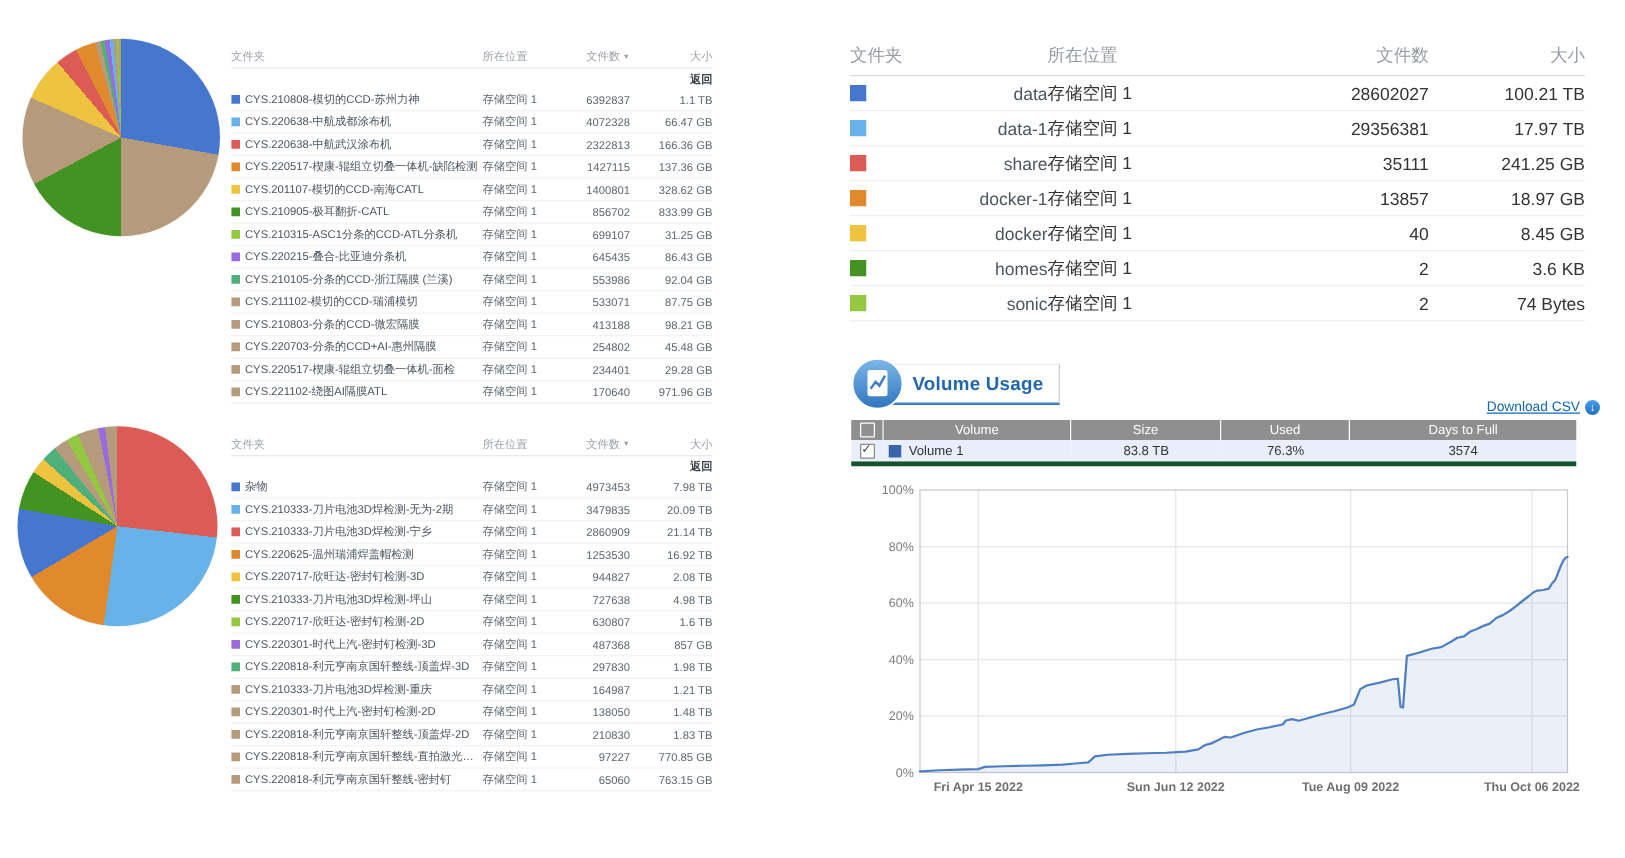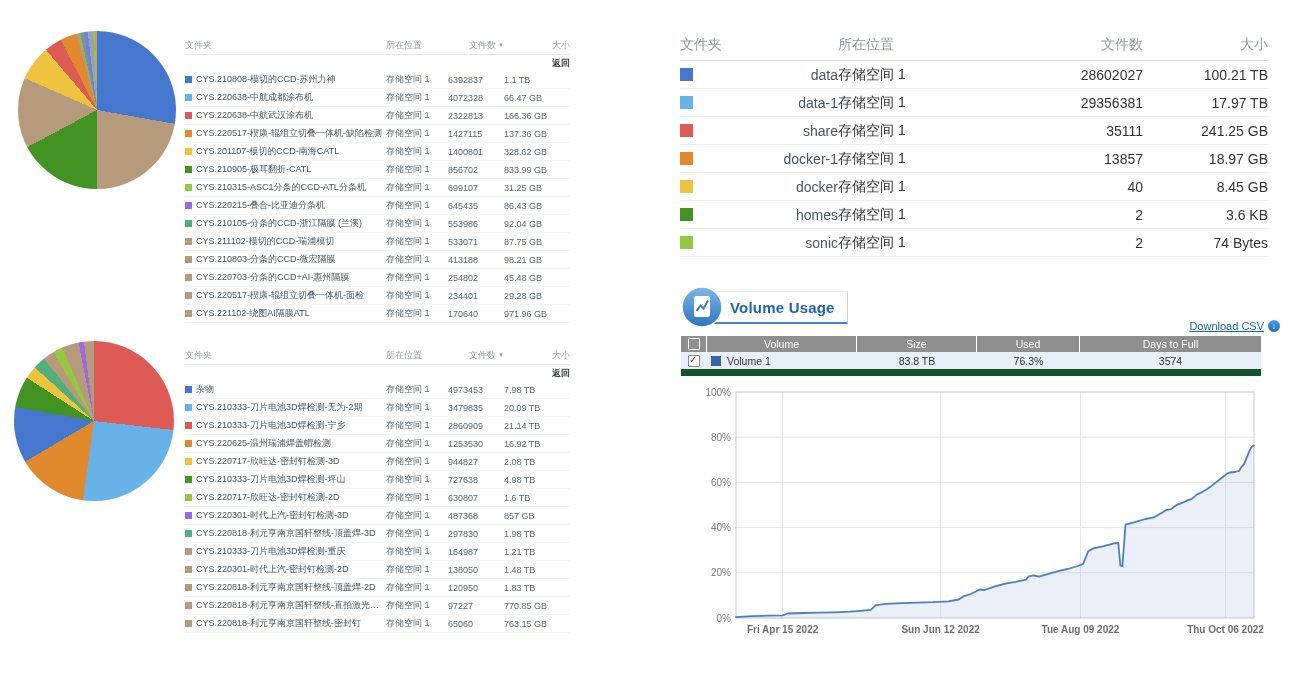--- a/index.html
+++ b/index.html
@@ -18,21 +18,21 @@
   .fhead,.frow{display:grid;grid-template-columns:1fr 62px 56px 66px;align-items:center;box-sizing:border-box;}
   .fhead{height:19px;border-bottom:1px solid #e9e9e9;color:#9ba1a9;}
   .fhead .num{text-align:right;}
   .sort{font-size:6px;color:#9ba1a9;margin-left:2px;vertical-align:1px;}
   .fback{height:16px;line-height:16px;font-weight:bold;color:#3a3f45;cursor:pointer;text-align:right;}
   .frow{height:18px;border-bottom:1px solid #f3f3f3;}
   .fname{display:flex;align-items:center;gap:4px;overflow:hidden;min-width:0;}
   .sq{width:7px;height:7px;flex:none;}
   .ftxt{white-space:nowrap;overflow:hidden;text-overflow:ellipsis;color:#4a5560;}
   .floc{color:#5f6870;}
-  .fcnt,.fsize{color:#5f6870;}
+  .fcnt,.fsize{text-align:right;color:#5f6870;}
 
   
   #rtable{position:absolute;left:680px;top:30px;width:588px;font-size:14px;}
   .rhead,.rrow{display:grid;grid-template-columns:1fr 170px 135px 125px;align-items:center;box-sizing:border-box;}
   .rhead{height:31px;border-bottom:1px solid #dcdcdc;color:#959ba2;}
   .rhead .num{text-align:right;}
   .rrow{height:28px;border-bottom:1px solid #efefef;color:#333;}
   .rname{display:flex;align-items:center;gap:9px;overflow:hidden;justify-content:space-between;}
   .rsq{width:13px;height:13px;flex:none;}
   .rcnt,.rsize{text-align:right;}
@@ -49,21 +49,21 @@
   .dl .txt{text-decoration:underline;}
   .dlicon{width:12px;height:12px;border-radius:50%;background:linear-gradient(#4aa0e8,#1f6fc0);
       color:#fff;font-size:9px;line-height:12px;text-align:center;display:inline-block;}
 
   
   .vtable{position:absolute;left:681px;top:336px;width:580px;font-size:10.5px;}
   .vhead,.vrow{display:grid;grid-template-columns:26px 150px 120px 103px 1fr;box-sizing:border-box;}
   .vth{background:#8f8f8f;color:#fff;height:16px;display:flex;align-items:center;justify-content:center;
        border-right:1px solid #fff;}
   .vth:last-child{border-right:none;}
-  .vrow{border-bottom:7px solid #14532d;}
+  .vrow{border-bottom:4px solid #14532d;}
   .vtd{background:#e9eff9;height:17px;display:flex;align-items:center;justify-content:center;color:#333;}
   .vname{justify-content:flex-start;padding-left:4px;}
   .vsq{width:10px;height:10px;background:#3a63ac;margin-right:6px;flex:none;}
   .cbox{width:10px;height:10px;border:1px solid #fff;border-radius:1px;display:inline-block;position:relative;}
   .vtd .cbox{border-color:#8a8a8a;background:#fff;}
   .cbox.checked::after{content:"✓";position:absolute;left:0;top:-2px;font-size:10px;color:#444;}
 
   
   #vchart{position:absolute;left:688px;top:384px;}
 </style>
@@ -319,21 +319,21 @@
         <div class="floc">存储空间 1</div>
         <div class="fcnt">138050</div>
         <div class="fsize">1.48 TB</div>
       </div>
       <div class="frow">
         <div class="fname">
           <span class="sq" style="background: rgb(181, 155, 124);"></span>
           <span class="ftxt">CYS.220818-利元亨南京国轩整线-顶盖焊-2D</span>
         </div>
         <div class="floc">存储空间 1</div>
-        <div class="fcnt">120950</div>
+        <div class="fcnt">210830</div>
         <div class="fsize">1.83 TB</div>
       </div>
       <div class="frow">
         <div class="fname">
           <span class="sq" style="background: rgb(181, 155, 124);"></span>
           <span class="ftxt">CYS.220818-利元亨南京国轩整线-直拍激光焊后-...</span>
         </div>
         <div class="floc">存储空间 1</div>
         <div class="fcnt">97227</div>
         <div class="fsize">770.85 GB</div>

